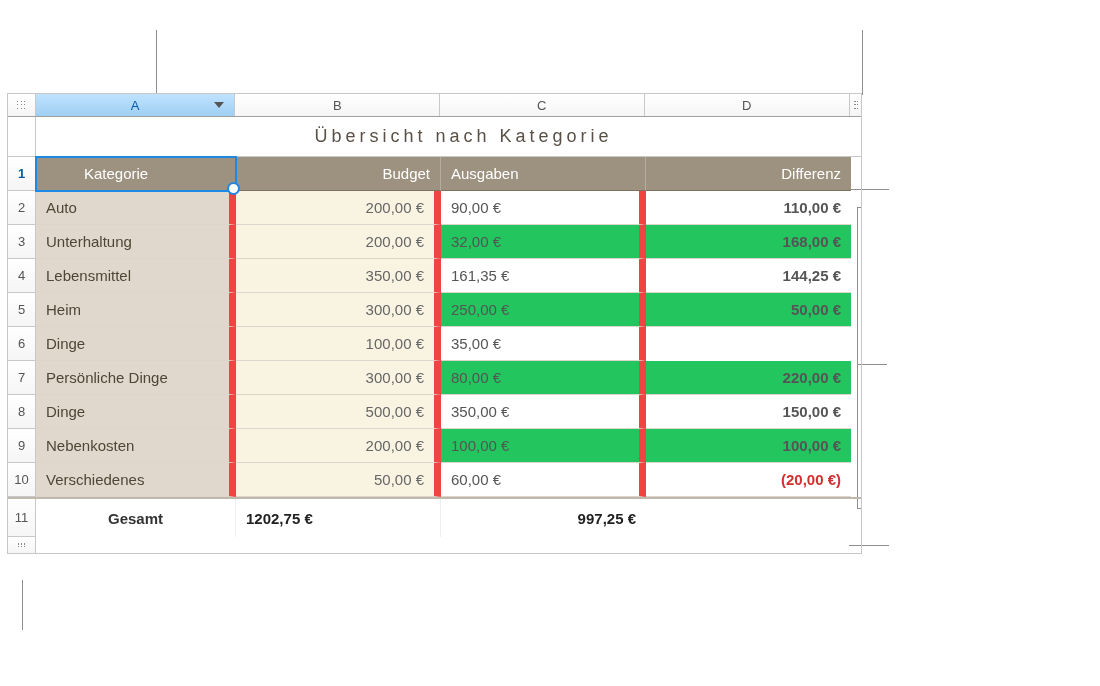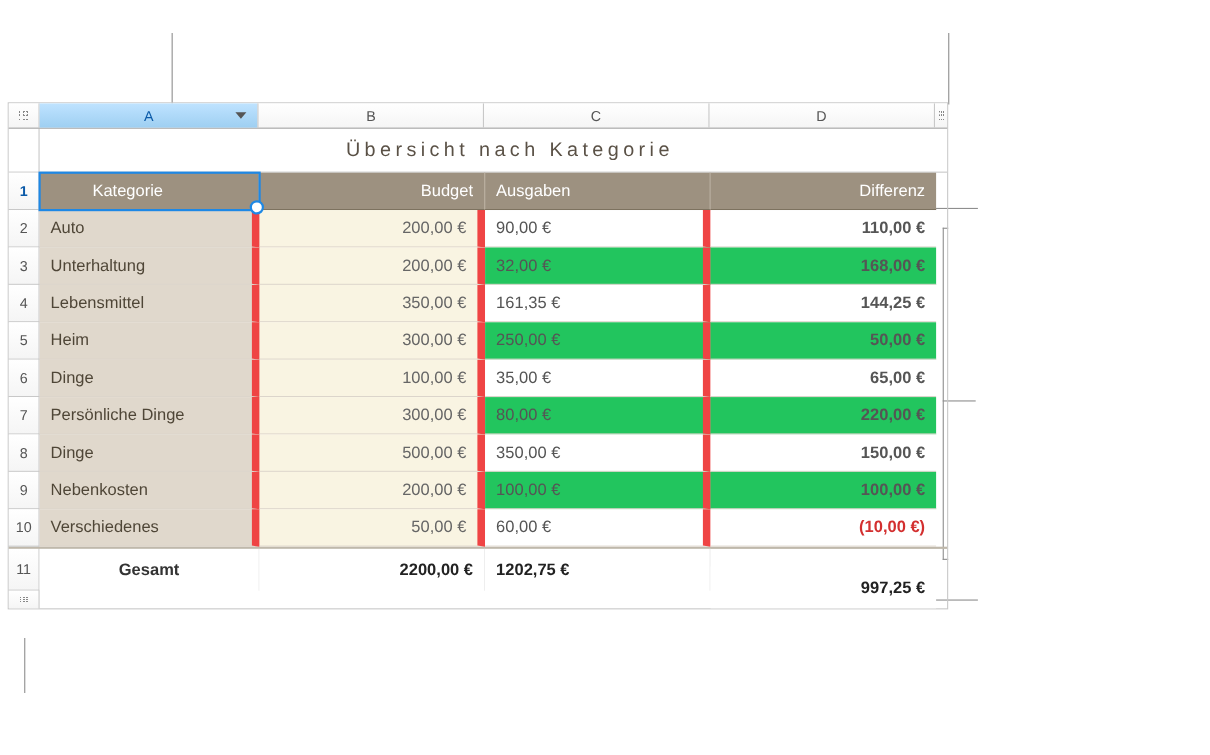--- a/index.html
+++ b/index.html
@@ -180,21 +180,21 @@
   .data .c-b { background:#f9f4e2; color:#666; }
   .data .c-c, .data .c-d { color:#555; }
   .data.odd .c-c, .data.odd .c-d { background: #22c55e; }
   .data.even .c-c, .data.even .c-d { background: #ffffff; }
   .neg { color:#d32f2f !important; }
 
   
   .footer .cell { background:#fff; color:#222; font-weight:700; border-bottom:none; border-right:1px solid #eee;}
   .footer { border-top: 2px solid #bfb8ab; height:40px; }
   .footer .c-a { justify-content:center; color:#333; font-weight:700; background:#fff;}
-  .footer .c-d { border-right:none;margin-top:16px; }
+  .footer .c-d { border-right:none; }
 
   .row-footer-dots {
     display:flex; height:16px;
   }
   .row-footer-dots .dots-cell {
     width:28px; display:flex; align-items:center; justify-content:center;
     border-right:1px solid #c8c8c8; background:linear-gradient(#fff,#f5f5f5);
   }
 </style>
 </head>
@@ -322,23 +322,20 @@
         <div class="row-num">6</div>
         <div class="cell c-a">
           <span>Dinge</span>
         </div>
         <div class="cell c-b">
           <span>100,00 €</span>
         </div>
         <div class="cell c-c">
           <span>35,00 €</span>
         </div>
-        <div class="cell c-d">
-          <span>65,00 €</span>
-        </div>
       </div>
       <div class="body-row data odd">
         <div class="row-num">7</div>
         <div class="cell c-a">
           <span>Persönliche Dinge</span>
         </div>
         <div class="cell c-b">
           <span>300,00 €</span>
         </div>
         <div class="cell c-c">
@@ -383,33 +380,30 @@
         <div class="cell c-a">
           <span>Verschiedenes</span>
         </div>
         <div class="cell c-b">
           <span>50,00 €</span>
         </div>
         <div class="cell c-c">
           <span>60,00 €</span>
         </div>
         <div class="cell c-d neg">
-          <span>(10,00 €)</span>
+          <span>(20,00 €)</span>
         </div>
       </div>
     </div>
 
   <div class="body-row footer">
     <div class="row-num">11</div>
     <div class="cell c-a">
       <span>Gesamt</span>
     </div>
-    <div class="cell c-b">
-      <span>2200,00 €</span>
-    </div>
     <div class="cell c-c">
       <span>1202,75 €</span>
     </div>
     <div class="cell c-d">
       <span>997,25 €</span>
     </div>
   </div>
 
   <div class="row-footer-dots">
     <div class="dots-cell">

